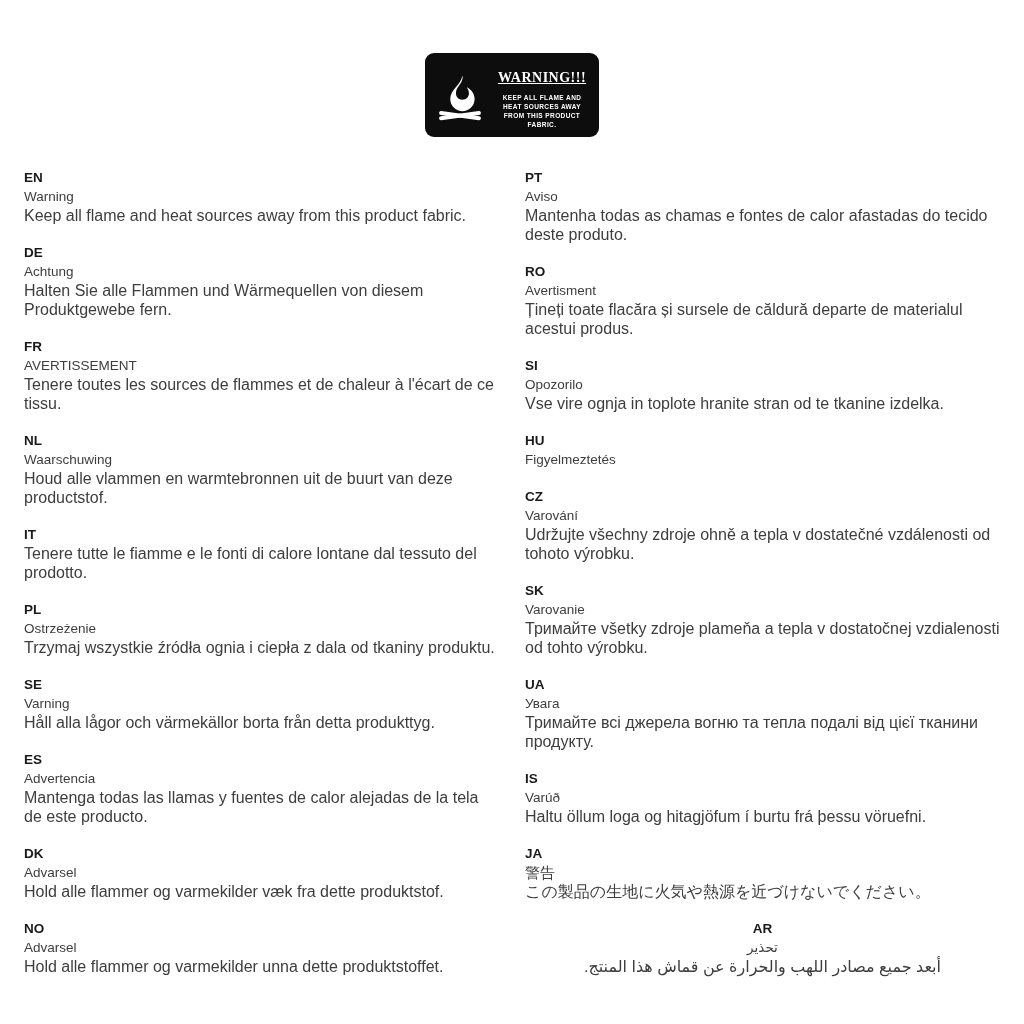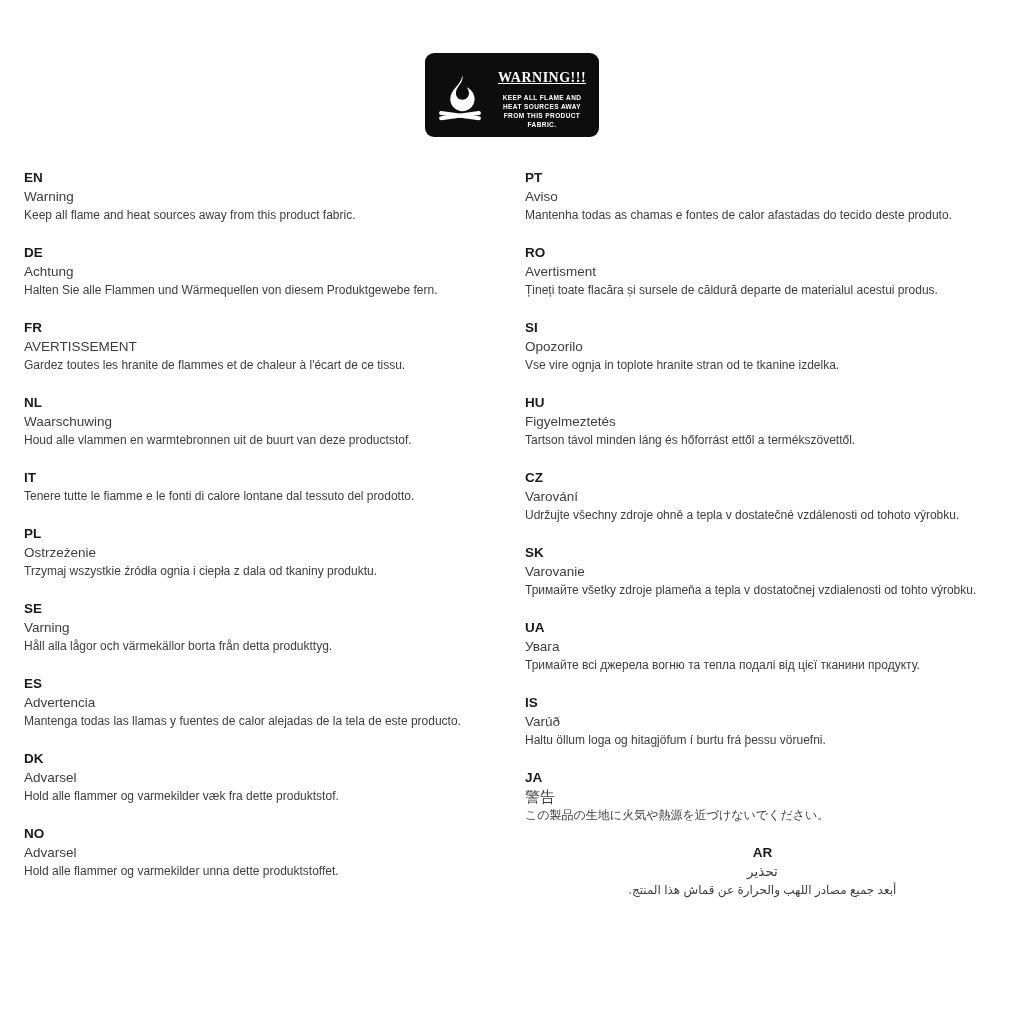--- a/index.html
+++ b/index.html
@@ -89,21 +89,21 @@
     font-weight: bold;
     color: #1a1a1a;
     font-size: 13.5px;
     line-height: 19px;
   }
   .entry .title {
     font-size: 13.5px;
     line-height: 19px;
   }
   .entry .text {
-    font-size: 12px;
+    font-size: 16px;
     line-height: 19px;
   }
   .entry.rtl {
     direction: rtl;
     text-align: center;
   }
   .entry.ja .title {
     font-size: 15px;
   }
 </style>
@@ -141,21 +141,21 @@
 
   <div class="entry">
     <div class="code">DE</div>
     <div class="title">Achtung</div>
     <div class="text">Halten Sie alle Flammen und Wärmequellen von diesem Produktgewebe fern.</div>
   </div>
 
   <div class="entry">
     <div class="code">FR</div>
     <div class="title">AVERTISSEMENT</div>
-    <div class="text">Gardez toutes les hranite de flammes et de chaleur à l'écart de ce tissu.</div>
+    <div class="text">Tenere toutes les sources de flammes et de chaleur à l'écart de ce tissu.</div>
   </div>
 
   <div class="entry">
     <div class="code">NL</div>
     <div class="title">Waarschuwing</div>
     <div class="text">Houd alle vlammen en warmtebronnen uit de buurt van deze productstof.</div>
   </div>
 
   <div class="entry">
     <div class="code">IT</div>
@@ -207,21 +207,20 @@
 
   <div class="entry">
     <div class="code">SI</div>
     <div class="title">Opozorilo</div>
     <div class="text">Vse vire ognja in toplote hranite stran od te tkanine izdelka.</div>
   </div>
 
   <div class="entry">
     <div class="code">HU</div>
     <div class="title">Figyelmeztetés</div>
-    <div class="text">Tartson távol minden láng és hőforrást ettől a termékszövettől.</div>
   </div>
 
   <div class="entry">
     <div class="code">CZ</div>
     <div class="title">Varování</div>
     <div class="text">Udržujte všechny zdroje ohně a tepla v dostatečné vzdálenosti od tohoto výrobku.</div>
   </div>
 
   <div class="entry">
     <div class="code">SK</div>

